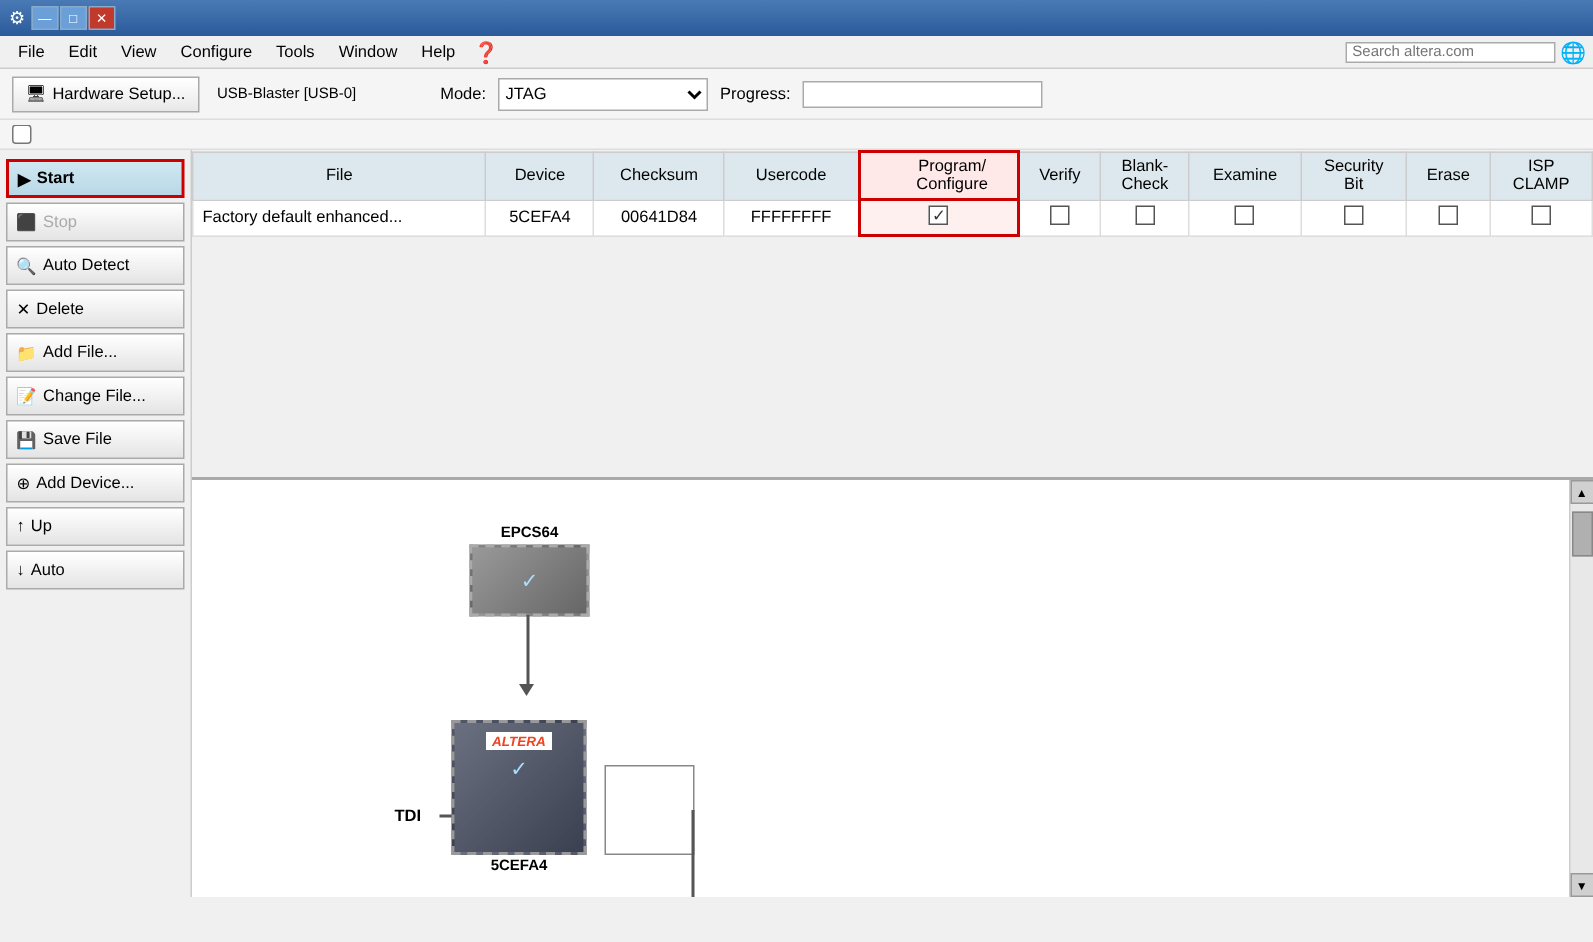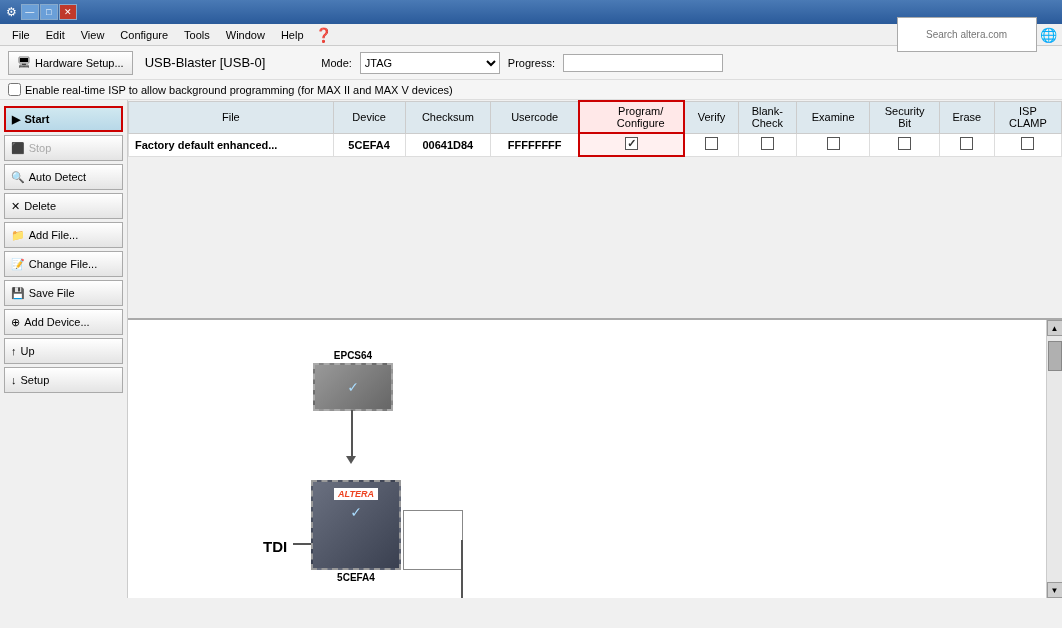--- a/index.html
+++ b/index.html
@@ -35,21 +35,21 @@
       cursor: pointer;
       font-size: 11px;
     }
     #menubar .search-area {
       margin-left: auto;
       display: flex;
       align-items: center;
       gap: 4px;
     }
     #menubar .search-input {
-      width: 140px; height: 35px; border: 1px solid #aaa; padding: 0 4px; font-size: 10px; text-align: center;
+      width: 140px; height: 14px; border: 1px solid #aaa; padding: 0 4px; font-size: 10px;
     }
 
     
     #toolbar {
       background: #f5f5f5;
       border-bottom: 1px solid #ddd;
       padding: 4px 8px;
       display: flex;
       align-items: center;
       gap: 8px;
@@ -113,21 +113,21 @@
     }
 
     table { width: 100%; border-collapse: collapse; font-size: 11px; }
     thead tr { background: #e8e8e8; }
     thead th {
       border: 1px solid #ccc; padding: 3px 6px; text-align: center;
       font-weight: normal; white-space: nowrap; background: #dde8ee;
     }
     tbody tr { background: white; }
     tbody tr:nth-child(even) { background: #f8f8f8; }
-    tbody td { border: 1px solid #ddd; padding: 3px 6px; text-align: center; font-weight: bold; }
+    tbody td { border: 1px solid #ddd; padding: 3px 6px; text-align: center; }
     tbody td.filename { text-align: left; }
 
     
     .cb-checked {
       display: inline-block; width: 13px; height: 13px;
       border: 1px solid #555; background: white;
       position: relative; cursor: pointer;
     }
     .cb-checked::after {
       content: '✓'; position: absolute; top: -1px; left: 1px; font-size: 11px; color: #333;
@@ -188,35 +188,34 @@
     <input class="search-input" type="text" placeholder="Search altera.com" style="">
     <span style="font-size:14px;">🌐</span>
   </div>
 </div>
 
 <div id="toolbar">
   <button class="hw-btn">
     <span>🖥</span>
     <span>Hardware Setup...</span>
   </button>
-  <span style="font-size:13px; margin-left:4px;">USB-Blaster [USB-0]</span>
+  <span style="font-size:10px; margin-left:4px;">USB-Blaster [USB-0]</span>
   <span class="mode-label">Mode:</span>
   <select class="mode-select">
     <option>JTAG</option>
     <option>Passive Serial</option>
     <option>Active Serial</option>
   </select>
   <span class="progress-label">Progress:</span>
   <div class="progress-bar-outer"></div>
 </div>
 
 <div id="isp-row">
   <label>
     <input type="checkbox" style="">
-    <span>Enable real-time ISP to allow background programming (for MAX II and MAX V devices)</span>
   </label>
 </div>
 
 <div id="main">
 
   <div id="sidebar">
     <button class="sidebar-btn active" style="border:2px solid #cc0000; font-weight:bold;">
       <span>▶</span>
       <span>Start</span>
     </button>
@@ -247,21 +246,21 @@
     <button class="sidebar-btn">
       <span>⊕</span>
       <span>Add Device...</span>
     </button>
     <button class="sidebar-btn">
       <span>↑</span>
       <span>Up</span>
     </button>
     <button class="sidebar-btn">
       <span>↓</span>
-      <span>Setup</span>
+      <span>Auto</span>
     </button>
   </div>
 
   <div id="right-panel">
 
     <div id="table-area">
       <table>
         <thead>
           <tr>
             <th style="min-width:140px;">File</th>
@@ -314,25 +313,25 @@
         <div style="position:absolute; left:185px; top:30px; width:80px; height:60px;">
           <div style="text-align:center; font-size:10px; font-weight:bold; margin-bottom:2px;">EPCS64</div>
           <div style="width:80px; height:48px; background:linear-gradient(135deg,#999,#666); border:2px dashed #aaa; display:flex; align-items:center; justify-content:center;">
             <span style="color:#aaddff; font-size:14px;">✓</span>
           </div>
         </div>
 
         <div style="position:absolute; left:223px; top:90px; width:2px; height:50px; background:#555;"></div>
         <div style="position:absolute; left:218px; top:136px; width:0; height:0; border-left:5px solid transparent; border-right:5px solid transparent; border-top:8px solid #555;"></div>
 
-        <span style="position:absolute; left:135px; top:218px; font-size:15px; font-weight:bold;text-align:center;">TDI</span>
+        <span style="position:absolute; left:135px; top:218px; font-size:11px; font-weight:bold;text-align:center;">TDI</span>
         <div style="position:absolute; left:165px; top:223px; width:45px; height:2px; background:#555;"></div>
         <div style="position:absolute; left:206px; top:218px; width:0; height:0; border-top:5px solid transparent; border-bottom:5px solid transparent; border-left:8px solid #555;"></div>
 
-        <div style="position:absolute; left:183px; top:160px; width:90px; height:90px;">
+        <div style="position:absolute; left:173px; top:160px; width:90px; height:90px;">
           <div style="width:90px; height:90px; background:linear-gradient(135deg,#6a7080,#3a4050); border:2px dashed #999; display:flex; align-items:center; justify-content:flex-start; flex-direction:column; padding-top:6px;">
             <div style="font-size:9px; color:#ee4422; font-weight:bold; font-style:italic; background:white; padding:1px 4px; margin-bottom:4px;">ALTERA</div>
             <span style="color:#aaddff; font-size:14px;">✓</span>
           </div>
           <div style="text-align:center; font-size:10px; font-weight:bold; margin-top:2px;">5CEFA4</div>
         </div>
 
         <div style="position:absolute; left:275px; top:190px; width:60px; height:60px; border:1px solid #888;"></div>
 
         <div style="position:absolute; left:333px; top:220px; width:2px; height:102px; background:#555;"></div>

